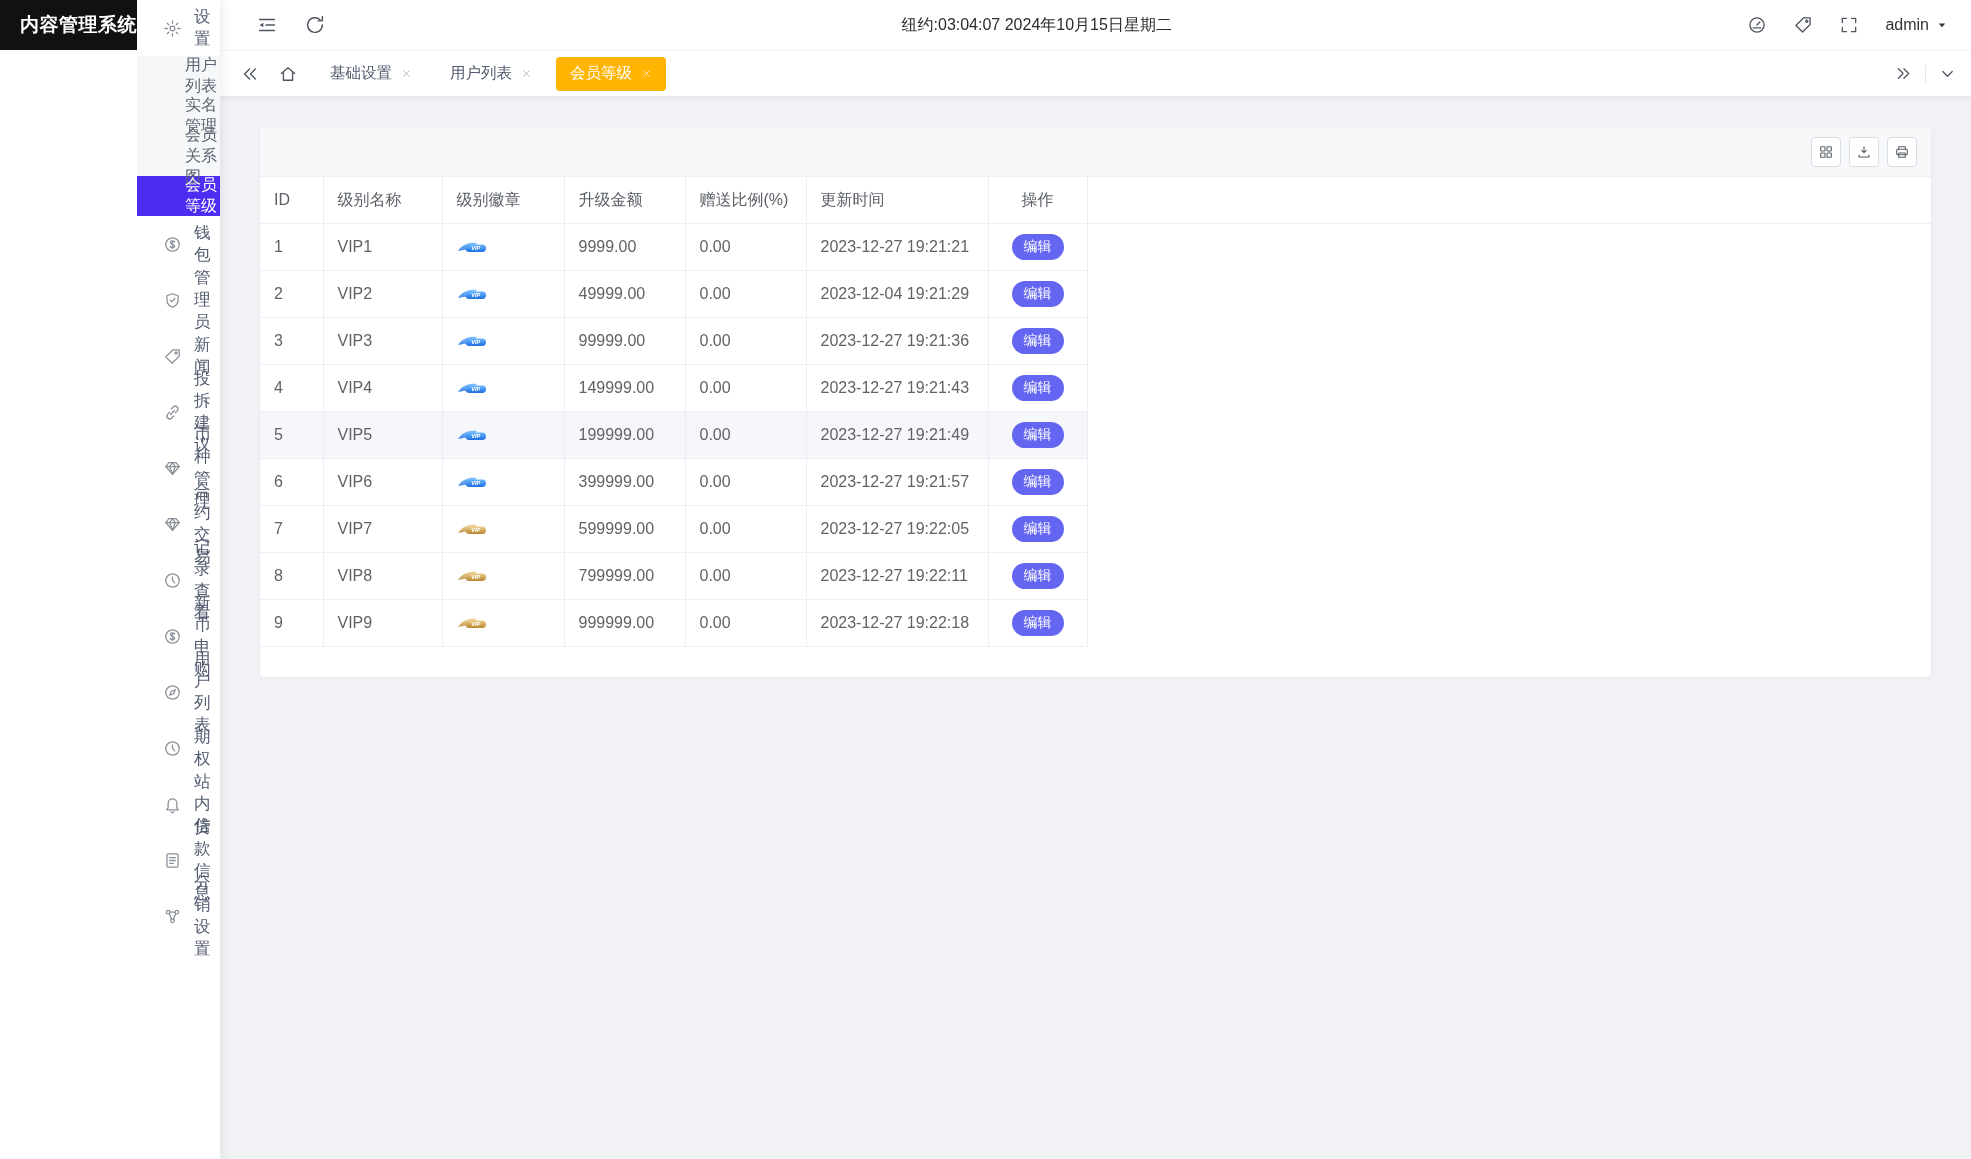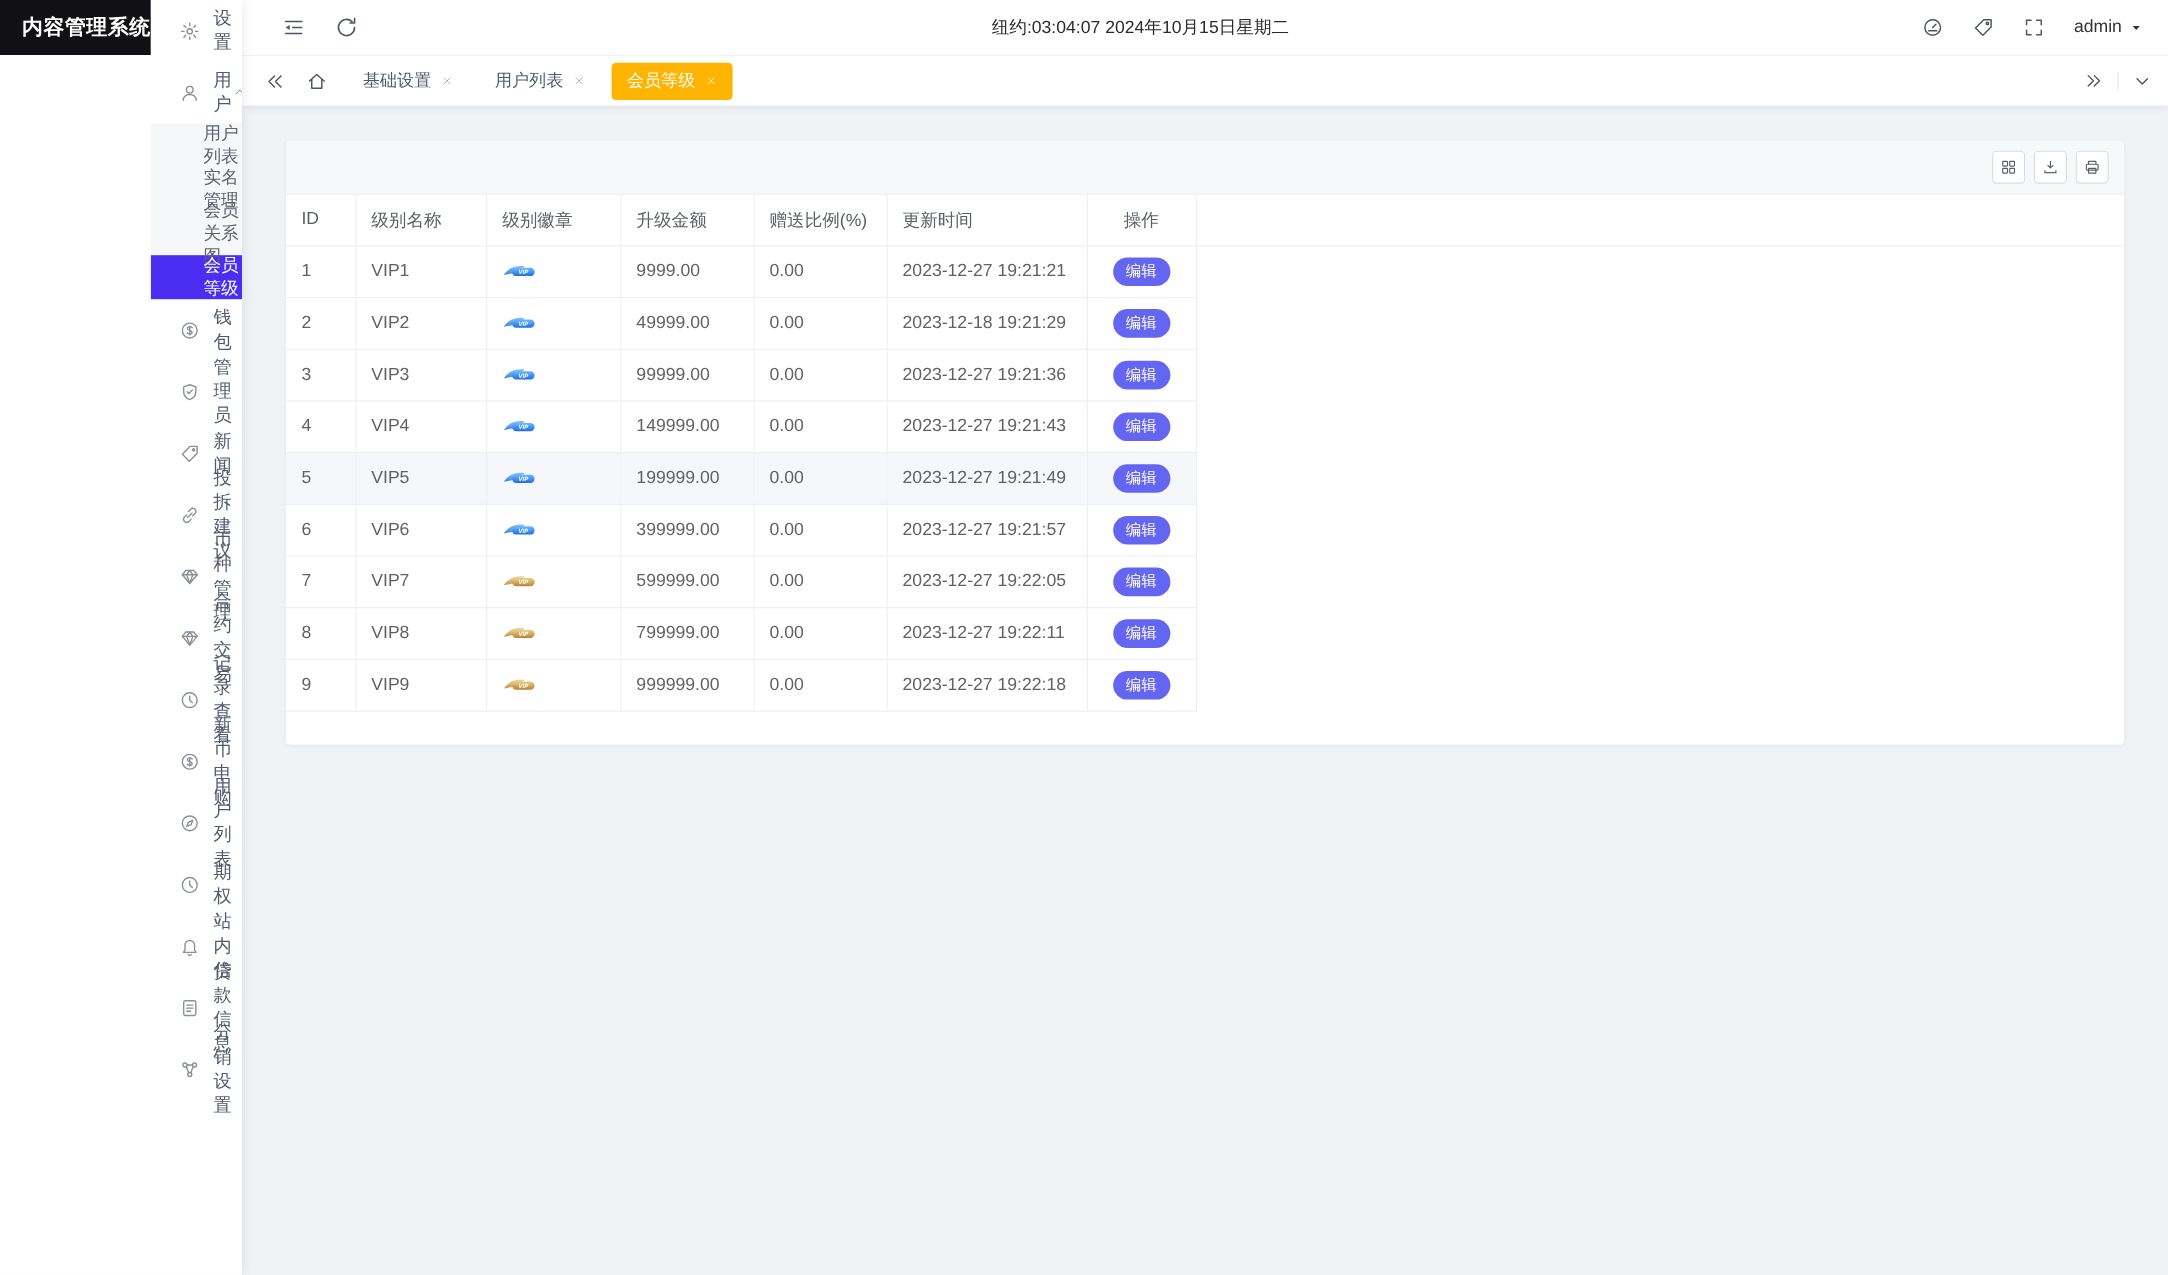--- a/index.html
+++ b/index.html
@@ -86,34 +86,20 @@
     <div class="logo">内容管理系统</div>
     <nav class="menu" id="sidebar-menu">
         <div class="menu-item">
           <span class="mi-icon">
             <svg viewBox="0 0 24 24" width="19" height="19" fill="none" stroke="currentColor" stroke-width="1.6" stroke-linecap="round" stroke-linejoin="round">
               <circle cx="12" cy="12" r="3"></circle>
               <path d="M12 2.5v3M12 18.5v3M2.5 12h3M18.5 12h3M5.3 5.3l2.1 2.1M16.6 16.6l2.1 2.1M18.7 5.3l-2.1 2.1M7.4 16.6l-2.1 2.1"></path>
             </svg>
           </span>
           <span class="mi-label">设置</span>
-        </div>
-        <div class="menu-item">
-          <span class="mi-icon">
-            <svg viewBox="0 0 24 24" width="19" height="19" fill="none" stroke="currentColor" stroke-width="1.6" stroke-linecap="round" stroke-linejoin="round">
-              <circle cx="12" cy="8.2" r="3.8"></circle>
-              <path d="M4.5 20.5c0-4 3.4-6.8 7.5-6.8s7.5 2.8 7.5 6.8"></path>
-            </svg>
-          </span>
-          <span class="mi-label">用户</span>
-          <span class="mi-caret">
-            <svg viewBox="0 0 24 24" width="14" height="14" fill="none" stroke="currentColor" stroke-width="1.6" stroke-linecap="round" stroke-linejoin="round">
-              <path d="M6 14.5l6-6 6 6"></path>
-            </svg>
-          </span>
         </div>
         <div class="submenu">
           <div class="submenu-item">用户列表</div>
           <div class="submenu-item">实名管理</div>
           <div class="submenu-item">会员关系图</div>
           <div class="submenu-item active">会员等级</div>
         </div>
         <div class="menu-item">
           <span class="mi-icon">
             <svg viewBox="0 0 24 24" width="19" height="19" fill="none" stroke="currentColor" stroke-width="1.6" stroke-linecap="round" stroke-linejoin="round">
@@ -422,21 +408,21 @@
       <stop offset="0" stop-color="#6cb8ff"></stop>
                         <stop offset="1" stop-color="#1f6fe0"></stop>
                       </linearGradient>
                     </defs>
     <path d="M2 22C11 8 25 4 40 6L29 17Z" fill="url(#bg-blue-1)" opacity=".85"></path>
     <rect x="17" y="9" width="41" height="15" rx="7.5" fill="url(#bg-blue-1)"></rect>
     <text x="37.5" y="20.5" font-size="11" font-style="italic" font-weight="bold" fill="#fff" text-anchor="middle" font-family="Liberation Sans, sans-serif">VIP</text>
                   </svg></td>
                 <td>49999.00</td>
                 <td>0.00</td>
-                <td>2023-12-18 19:21:29</td>
+                <td>2023-12-04 19:21:29</td>
                 <td class="cell-action"><button class="edit-btn">编辑</button></td>
                 <td class="filler"></td>
               </tr>
               <tr>
                 <td>3</td>
                 <td>VIP3</td>
                 <td class="cell-badge"><svg width="30" height="15" viewBox="0 0 60 30">
     <defs>
                       <linearGradient id="bg-blue-2" x1="0" y1="0" x2="0" y2="1">
       <stop offset="0" stop-color="#6cb8ff"></stop>

